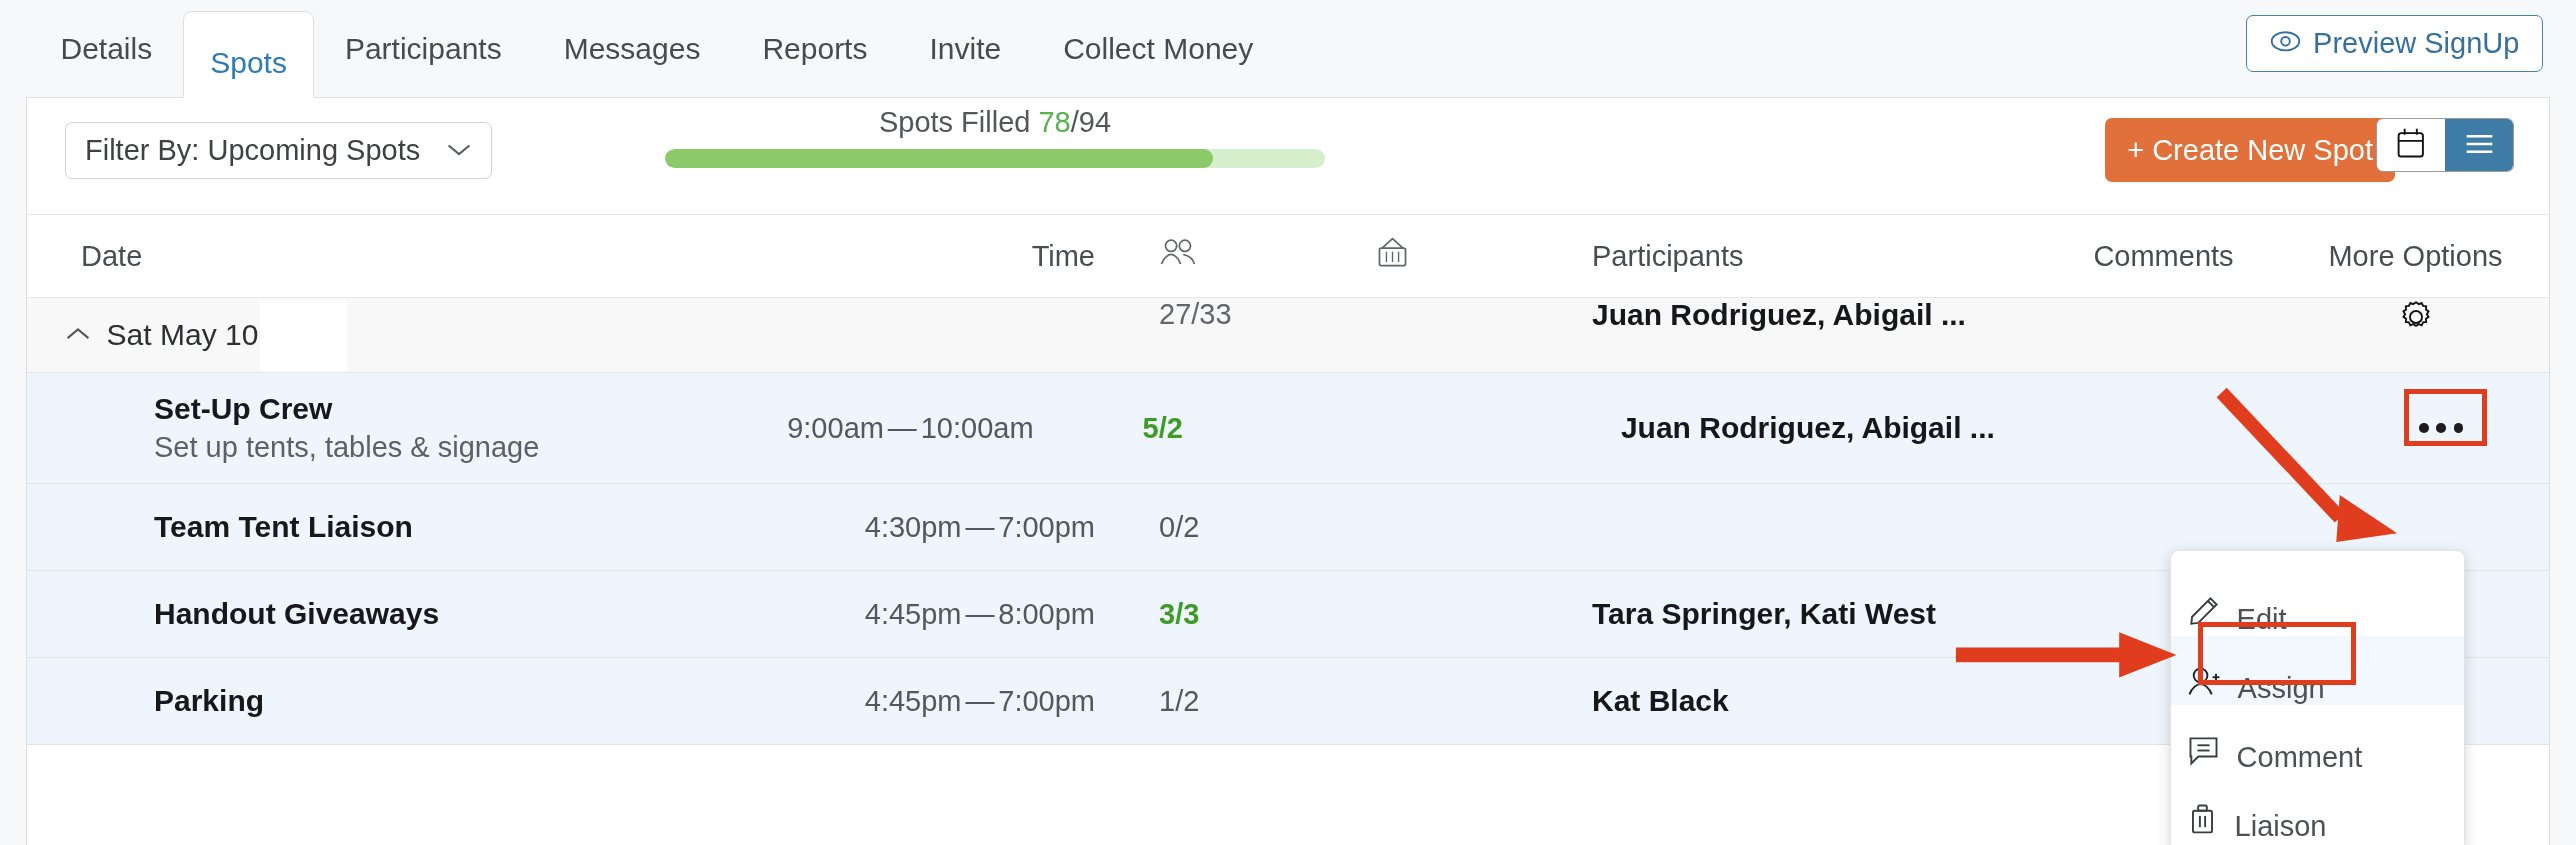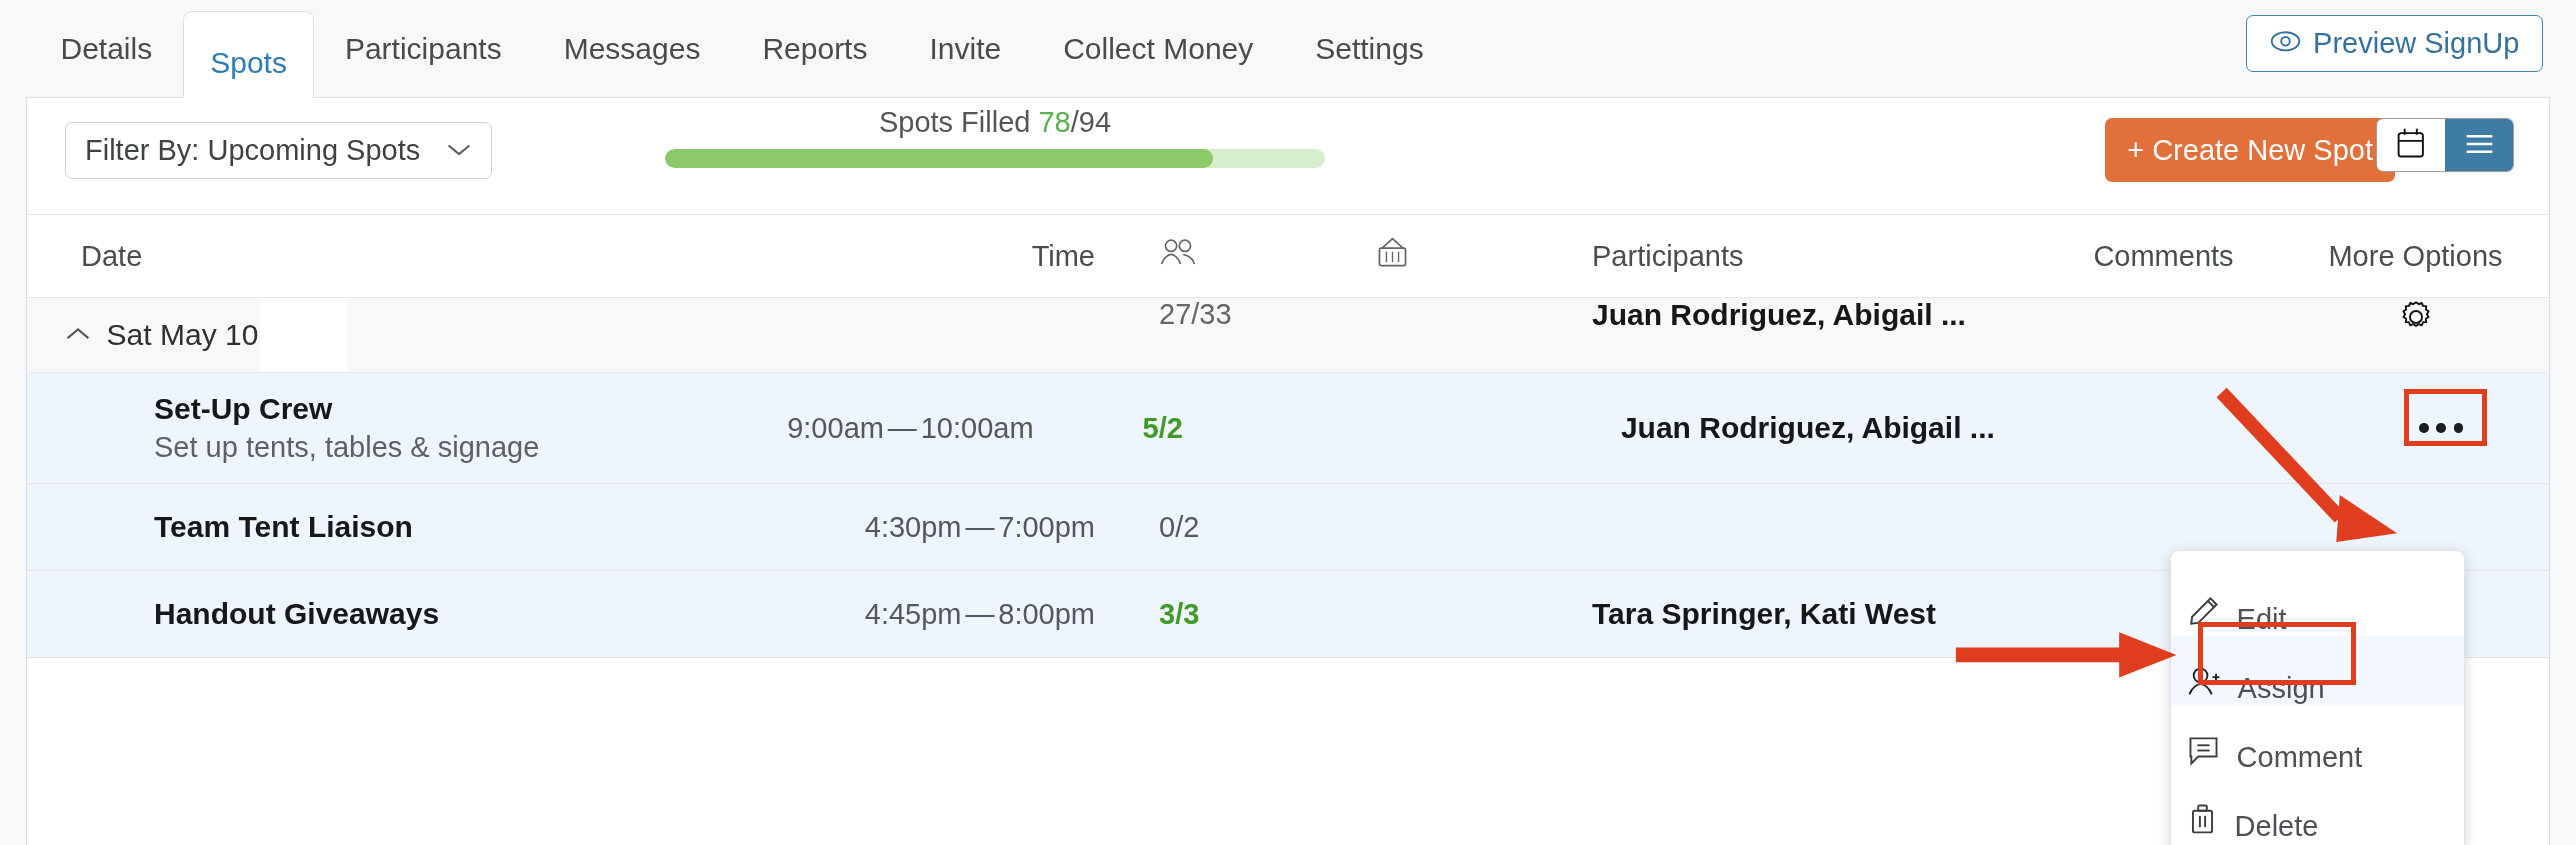--- a/index.html
+++ b/index.html
@@ -275,21 +275,20 @@
 
 <div class="tabbar">
   <div class="tabs">
     <div class="tab">Details</div>
     <div class="tab active">Spots</div>
     <div class="tab">Participants</div>
     <div class="tab">Messages</div>
     <div class="tab">Reports</div>
     <div class="tab">Invite</div>
     <div class="tab">Collect Money</div>
-    <div class="tab">Settings</div>
   </div>
   <div class="preview-btn">
     <span class="eye-ico">
       <svg width="31" height="22.6" viewBox="0 0 36 26">
           <ellipse cx="18" cy="13" rx="16" ry="10.5" fill="none" stroke="#35719c" stroke-width="2.2"></ellipse>
           <circle cx="18" cy="13" r="5" fill="none" stroke="#35719c" stroke-width="2.2"></circle>
         </svg>
     </span>
     <span>Preview SignUp</span>
   </div>
@@ -458,20 +457,35 @@
       <span class="time">—</span>
       <span class="time">8:00pm</span>
     </div>
     <div class="c-ppl"><span class="cnt green">3/3</span></div>
     <div class="c-gift"></div>
     <div class="c-parts"><span class="names">Tara Springer, Kati West</span></div>
     <div class="c-comm"></div>
     <div class="c-more"></div>
   </div>
 
+  <div class="row">
+    <div class="c-date">
+      <div class="rowtitle">Parking</div>
+    </div>
+    <div class="c-time">
+      <span class="time">4:45pm</span>
+      <span class="time">—</span>
+      <span class="time">7:00pm</span>
+    </div>
+    <div class="c-ppl"><span class="cnt">1/2</span></div>
+    <div class="c-gift"></div>
+    <div class="c-parts"><span class="names">Kat Black</span></div>
+    <div class="c-comm"></div>
+    <div class="c-more"></div>
+  </div>
 
 </div>
 
 <div class="menu">
   <div class="mitem">
     <span>
       <svg width="35" height="35" viewBox="0 0 40 40">
           <g fill="none" stroke="#3b3e41" stroke-width="2.2">
             <path d="M28 5 L35 12 L14 33 L6 34 L7 26 Z"></path>
             <line x1="25" y1="8" x2="32" y2="15"></line>
@@ -509,21 +523,21 @@
     <span>
       <svg width="33" height="35" viewBox="0 0 38 40">
           <g fill="none" stroke="#3b3e41" stroke-width="2.2">
             <rect x="8" y="11" width="22" height="25" rx="2"></rect>
             <rect x="14" y="5" width="10" height="6" rx="1.5"></rect>
             <line x1="16" y1="17" x2="16" y2="30"></line>
             <line x1="22" y1="17" x2="22" y2="30"></line>
           </g>
         </svg>
     </span>
-    <span>Delete</span>
+    <span>Liaison</span>
   </div>
 </div>
 <div class="hl-assign-box"></div>
 
 <svg class="anno" viewBox="0 0 2966 974" width="2576" height="846">
   <g>
     <line x1="2558" y1="452" x2="2694" y2="596" stroke="#e03c1e" stroke-width="16"></line>
     <polygon points="2694,570 2760,614 2690,624" fill="#e03c1e"></polygon>
   </g>
   <g>

